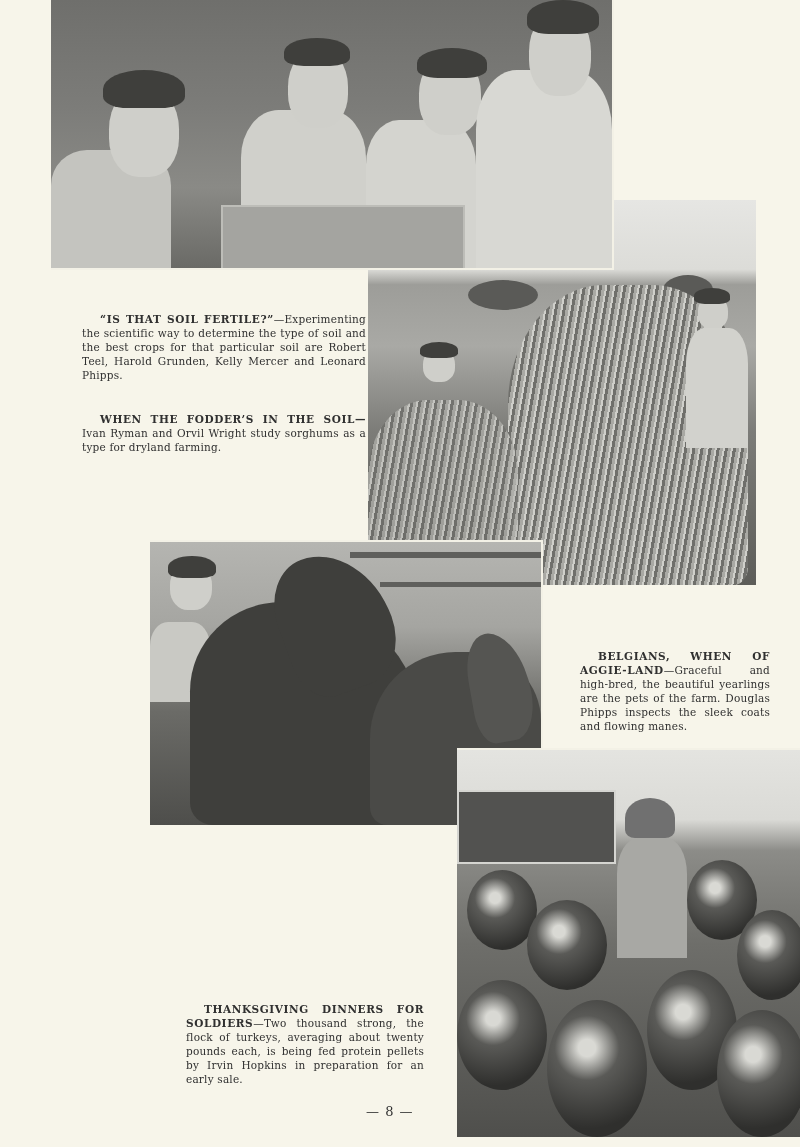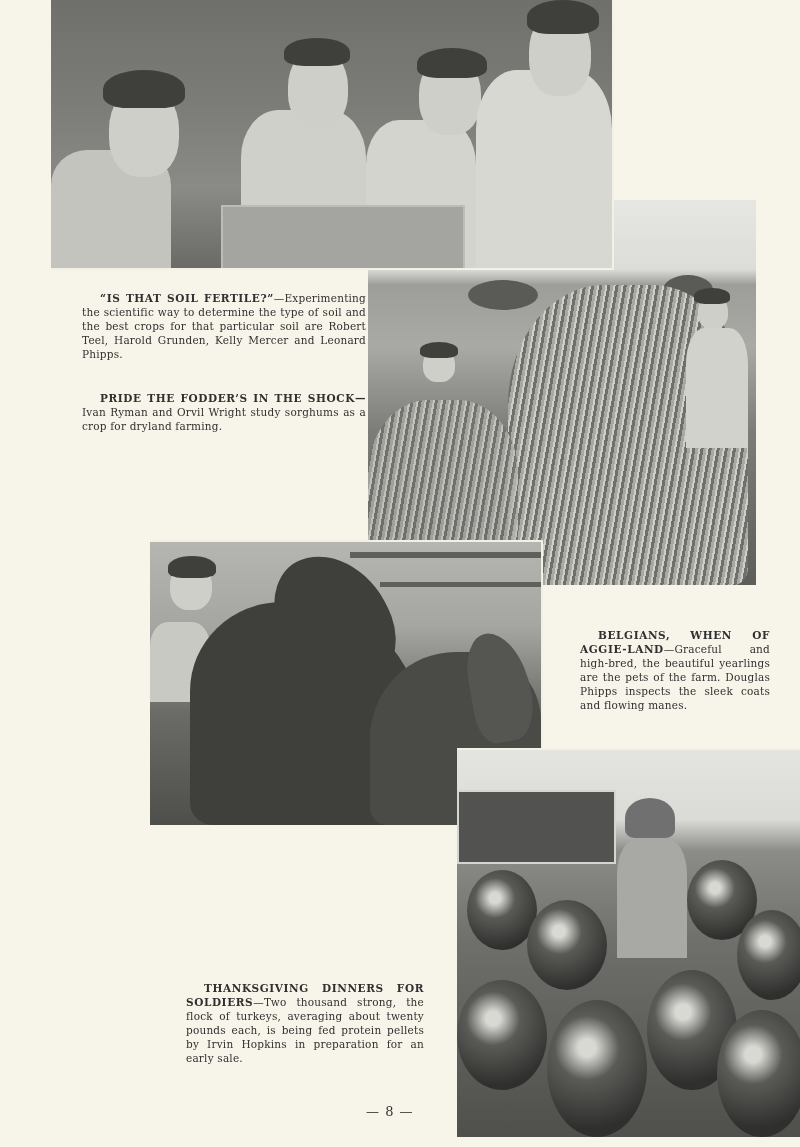--- a/index.html
+++ b/index.html
@@ -35,20 +35,21 @@
     #p4 { left: 457px; top: 748px; width: 343px; height: 387px; z-index: 3;
       background: linear-gradient(180deg, #e4e4e0 0%, #dadad6 18%, #8c8c88 26%, #6e6e6a 50%, #4f4f4c 100%); border-top: 2px solid #f3f1e6; }
 
     .caption {
       position: absolute;
       font-size: 10.5px;
       line-height: 14px;
       text-align: justify;
       letter-spacing: 0.2px;
       color: #303030;
+      margin-top: 21px;
     }
     .caption .head {
       font-family: "DejaVu Serif", serif;
       font-weight: bold;
       letter-spacing: 0.6px;
       font-size: 10.5px;
     }
     .caption .first { text-indent: 18px; display: block; }
     #cap1 { left: 82px; top: 291px; width: 284px; }
     #cap2 { left: 82px; top: 391px; width: 284px; }
@@ -133,21 +134,21 @@
   <div class="turkey" style="left:90px;top:250px;width:100px;height:137px;"></div>
   <div class="turkey" style="left:190px;top:220px;width:90px;height:120px;"></div>
   <div class="turkey" style="left:260px;top:260px;width:90px;height:127px;"></div>
 </div>
 
 <div class="caption" id="cap1">
   <span class="first"><span class="head">“IS THAT SOIL FERTILE?”</span><span>—Experimenting the scientific way to determine the type of soil and the best crops for that particular soil are Robert Teel, Harold Grunden, Kelly Mercer and Leonard Phipps.</span></span>
 </div>
 
 <div class="caption" id="cap2">
-  <span class="first"><span class="head">PRIDE THE FODDER’S IN THE SHOCK—</span> <span>Ivan Ryman and Orvil Wright study sorghums as a crop for dryland farming.</span></span>
+  <span class="first"><span class="head">WHEN THE FODDER’S IN THE SOIL—</span> <span>Ivan Ryman and Orvil Wright study sorghums as a type for dryland farming.</span></span>
 </div>
 
 <div class="caption" id="cap3">
   <span class="first"><span class="head">BELGIANS, WHEN OF AGGIE-LAND</span><span>—Graceful and high-bred, the beautiful yearlings are the pets of the farm. Douglas Phipps inspects the sleek coats and flowing manes.</span></span>
 </div>
 
 <div class="caption" id="cap4">
   <span class="first"><span class="head">THANKSGIVING DINNERS FOR SOLDIERS</span><span>—Two thousand strong, the flock of turkeys, averaging about twenty pounds each, is being fed protein pellets by Irvin Hopkins in preparation for an early sale.</span></span>
 </div>
 

